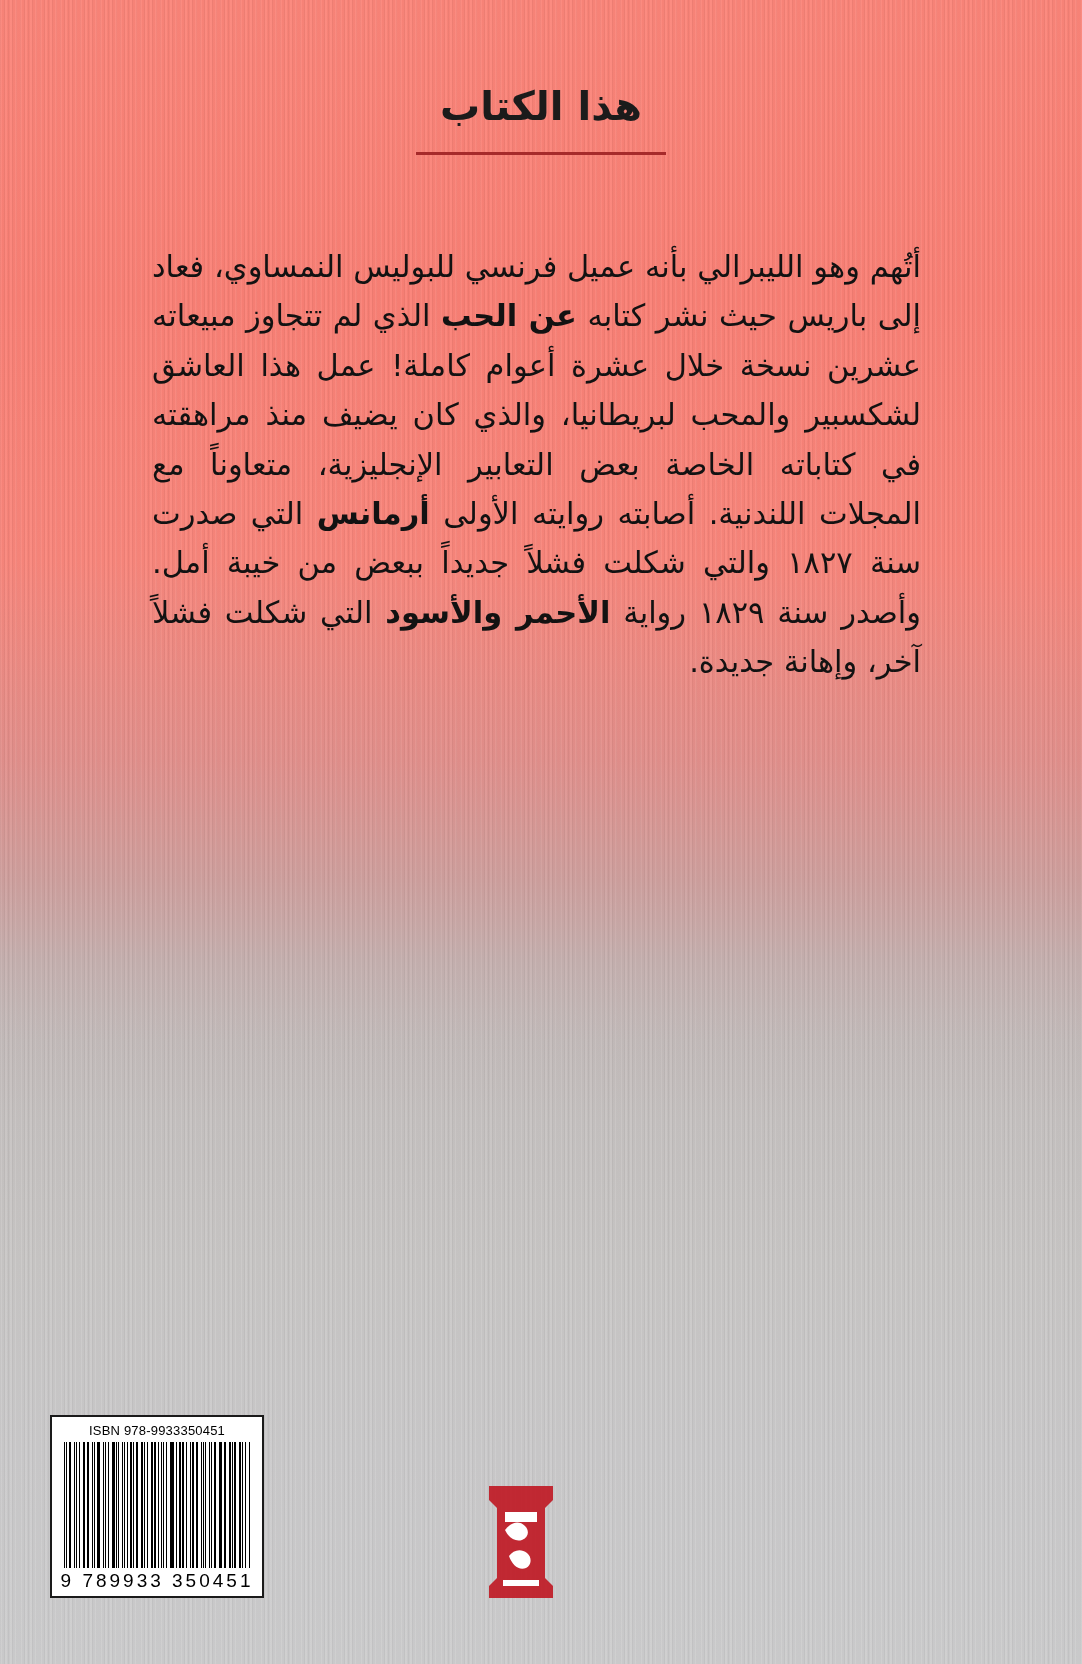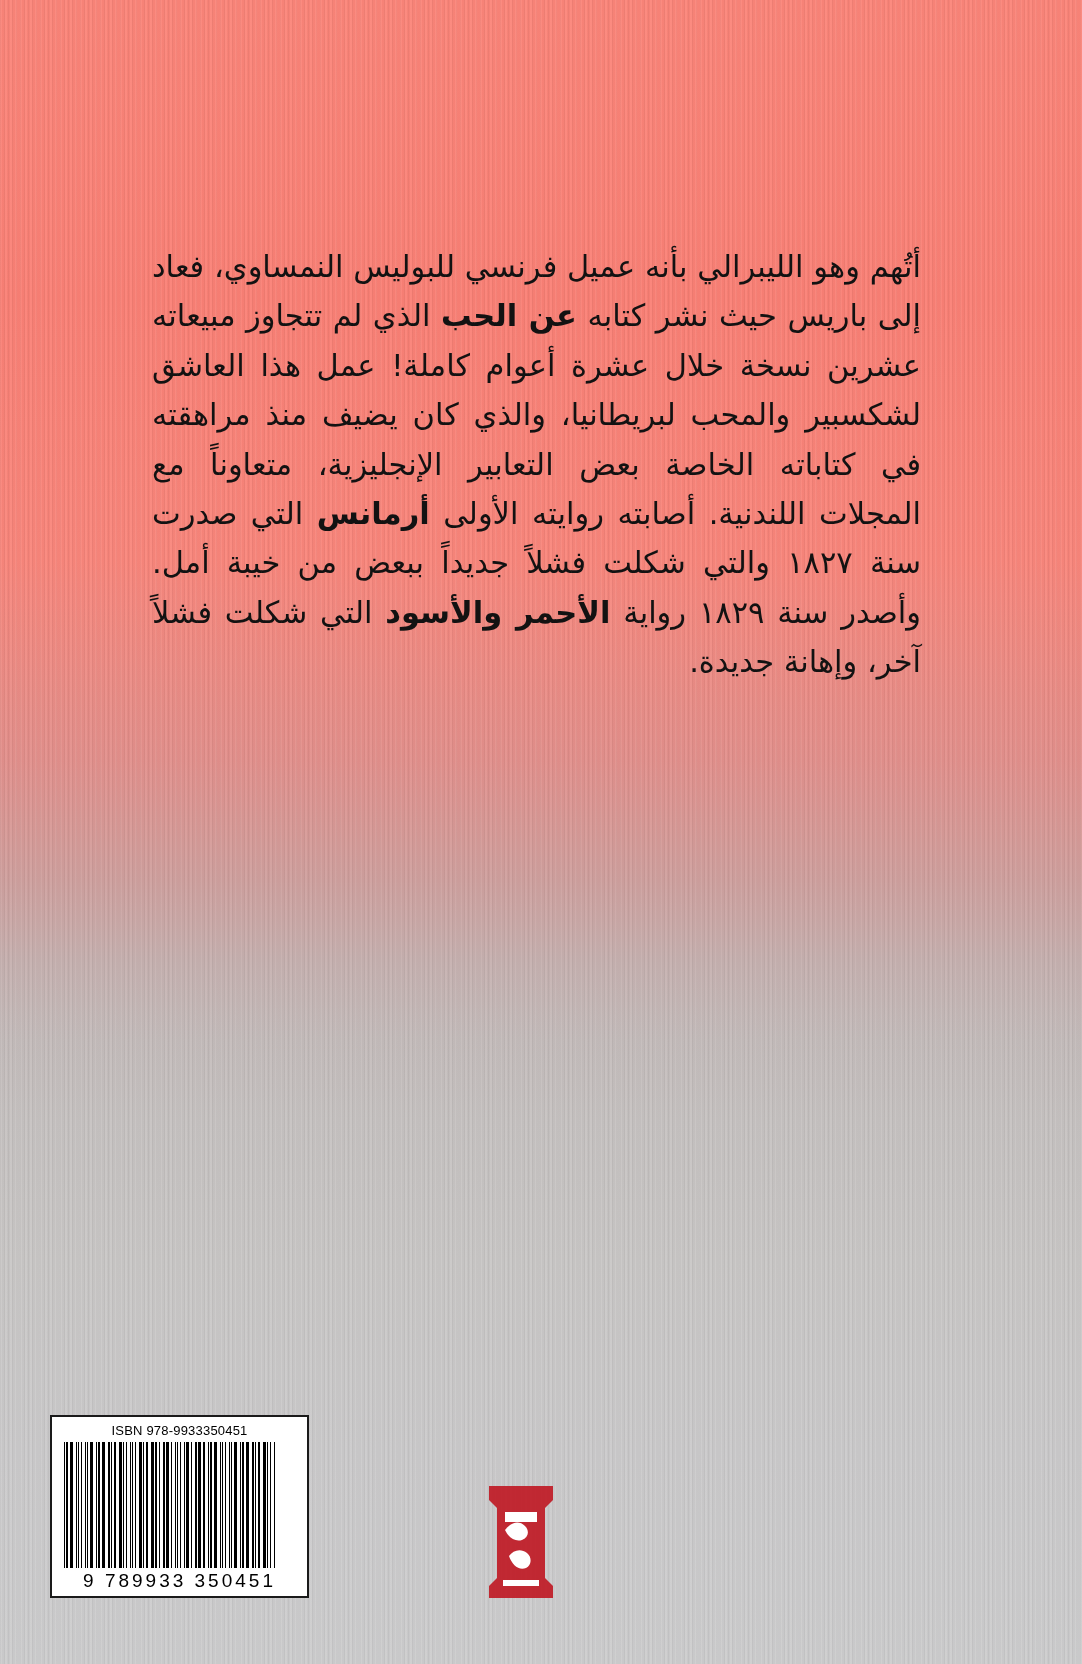--- a/index.html
+++ b/index.html
@@ -96,21 +96,21 @@
   }
   .body-text b {
     font-weight: bold;
   }
 
   
   .barcode-box {
     position: absolute;
     left: 50px;
     bottom: 66px;
-    width: 259px;
+    width: 214px;
     height: 183px;
     background: #ffffff;
     border: 2px solid #1a1a1a;
     box-sizing: border-box;
     padding: 6px 8px 4px 8px;
     display: flex;
     flex-direction: column;
   }
   .isbn-label {
     font-family: "Liberation Sans", sans-serif;
@@ -154,20 +154,24 @@
     width: 92px;
     height: 120px;
   }
 </style>
 </head>
 <body>
 
 <div class="page">
   <div class="texture"></div>
 
+  <div class="heading-wrap">
+    <div class="heading">هذا الكتاب</div>
+    <div class="heading-rule"></div>
+  </div>
 
   <div class="body-text"><span>أتُهم وهو الليبرالي بأنه عميل فرنسي للبوليس النمساوي، فعاد إلى باريس حيث نشر كتابه </span><b>عن الحب</b><span> الذي لم تتجاوز مبيعاته عشرين نسخة خلال عشرة أعوام كاملة! عمل هذا العاشق لشكسبير والمحب لبريطانيا، والذي كان يضيف منذ مراهقته في كتاباته الخاصة بعض التعابير الإنجليزية، متعاوناً مع المجلات اللندنية. أصابته روايته الأولى </span><b>أرمانس</b><span> التي صدرت سنة ١٨٢٧ والتي شكلت فشلاً جديداً ببعض من خيبة أمل. وأصدر سنة ١٨٢٩ رواية </span><b>الأحمر والأسود</b><span> التي شكلت فشلاً آخر، وإهانة جديدة.</span></div>
 
   <div class="barcode-box">
     <div class="isbn-label">ISBN 978-9933350451</div>
     <div class="bars">
         <span style="width: 1px; margin-right: 1px;"></span>
         <span style="width: 2px; margin-right: 2px;"></span>
         <span style="width: 3px; margin-right: 3px;"></span>
         <span style="width: 1px; margin-right: 1px;"></span>

